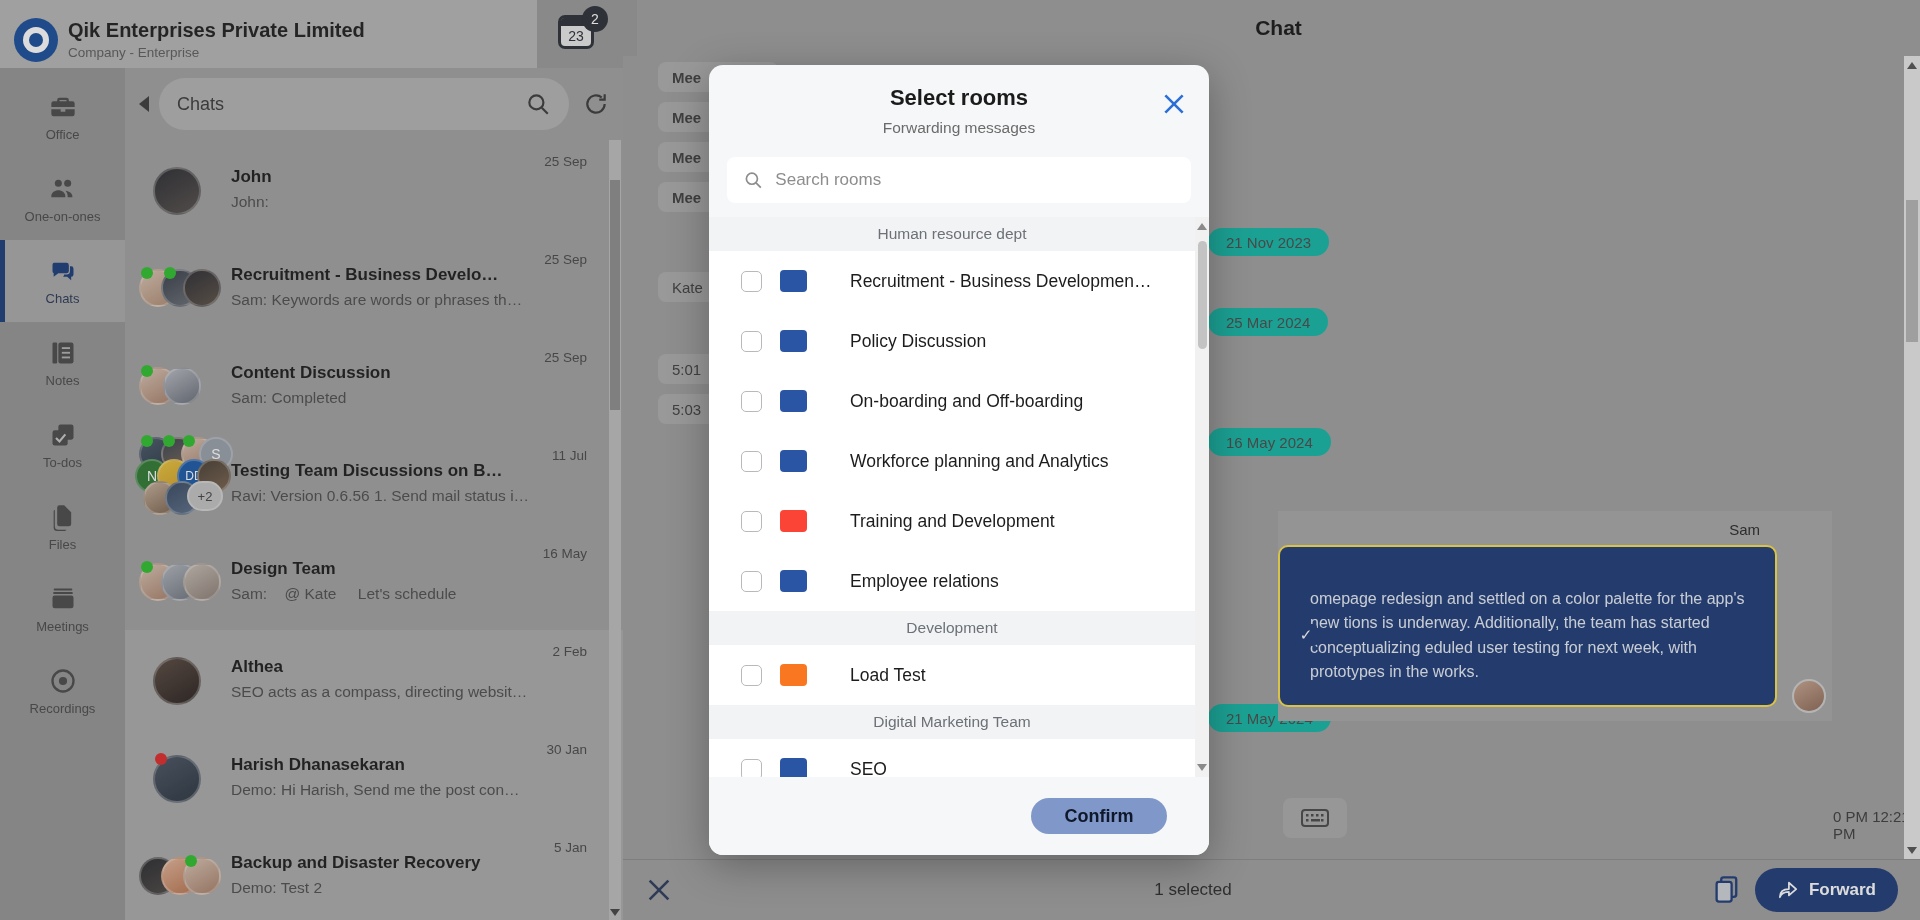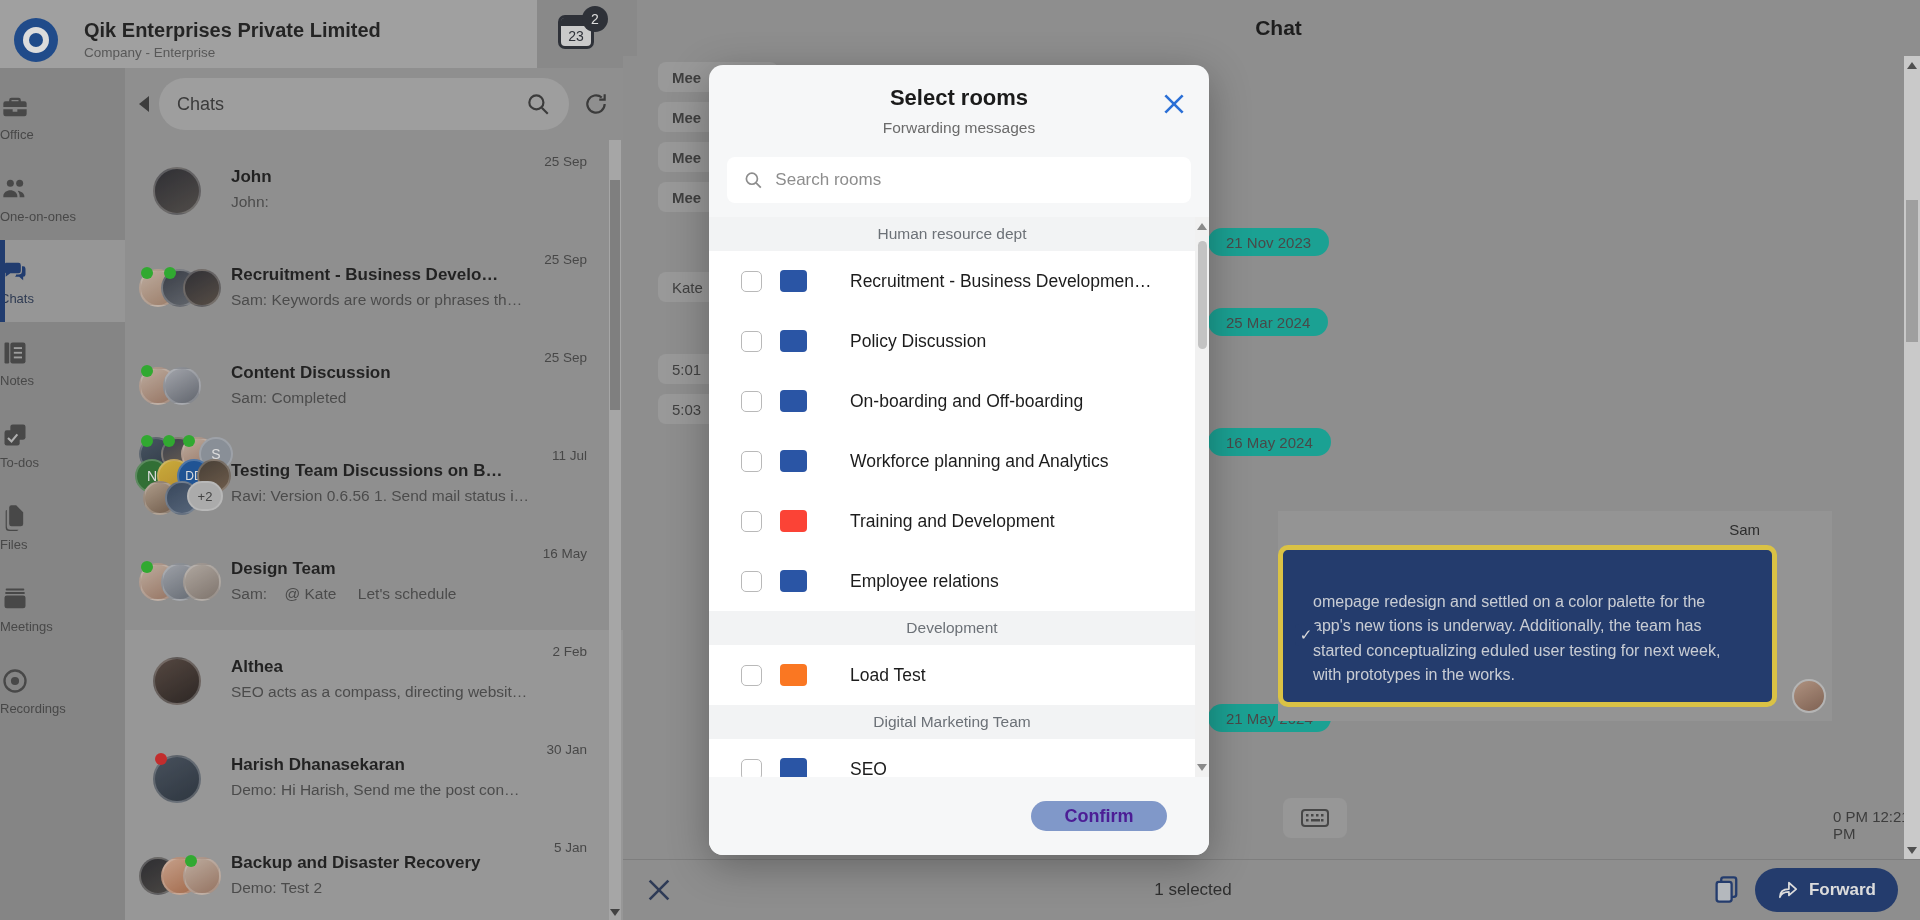--- a/index.html
+++ b/index.html
@@ -9,21 +9,21 @@
     background: #9a9a9a;
   }
   #app { position: relative; width: 1920px; height: 920px; }
 
   
   .backdrop { position: absolute; inset: 0; }
 
   
   .company-bar {
     position: absolute; left: 0; top: 0; width: 537px; height: 80px;
-    background: #b6b6b6; display: flex; align-items: center; padding-left: 14px; gap: 26px;
+    background: #b6b6b6; display: flex; align-items: center; padding-left: 14px; gap: 10px;
   }
   .logo {
     width: 44px; height: 44px; border-radius: 50%;
     background: #1a4f9c; position: relative; flex: none;
   }
   .logo::before {
     content: ""; position: absolute; left: 50%; top: 50%;
     transform: translate(-50%,-50%);
     width: 26px; height: 26px; border-radius: 50%;
     background: #ffffff;
@@ -66,21 +66,21 @@
     background: #a0a0a0;
   }
 
   
   .rail {
     position: absolute; left: 0; top: 68px; width: 125px; bottom: 0;
     background: #959595; padding-top: 8px;
   }
   .rail-item {
     height: 82px; display: flex; flex-direction: column;
-    align-items: flex-start; justify-content: center; gap: 6px; position: relative;
+    align-items: center; justify-content: center; gap: 6px; position: relative;
   }
   .rail-item.active { background: #aaaaaa; }
   .rail-item.active::before {
     content: ""; position: absolute; left: 0; top: 0; bottom: 0; width: 5px;
     background: #1b3c7a;
   }
   .rail-label { font-size: 13px; color: #4b4b4b; }
   .rail-item.active .rail-label { color: #2b3a57; }
   .rail-ico { width: 30px; height: 28px; display: block; }
 
@@ -150,21 +150,21 @@
   }
   .msg-block {
     position: absolute; left: 655px; right: 88px; top: 455px; height: 210px;
     background: #a8a8a8;
   }
   .msg-sender { position: absolute; right: 72px; top: 10px; font-size: 15px; color: #2a2a2a; }
   .bubble {
     position: absolute; left: 0; right: 55px; top: 34px; height: 162px;
     background: #1f3c78; border-radius: 10px; color: #e7ecf5;
     font-size: 16px; line-height: 1.52; padding: 40px 28px 0 30px;
-    border: 5px solid #fde047;
+    border: 2px solid #fde047;
   }
   .msg-avatar {
     position: absolute; right: 6px; bottom: 8px; width: 34px; height: 34px;
     border-radius: 50%; background: linear-gradient(150deg,#c8a58f,#8e6a58);
     border: 2px solid #cfcfcf;
   }
   .msg-checkbox {
     position: absolute; left: 672px; top: 568px; width: 22px; height: 22px;
     border-radius: 4px; background: #1f3c78; display: flex; align-items: center;
     justify-content: center; color: #fff; font-size: 15px;
@@ -236,21 +236,21 @@
     text-overflow: ellipsis; max-width: 330px; margin-left: 25px;
   }
   .rooms-bar { position: absolute; right: 0; top: 0; bottom: 0; width: 14px; background: #f1f1f1; }
   .rooms-bar .thumb { position: absolute; left: 3px; width: 9px; top: 24px; height: 108px; background: #c3c3c3; border-radius: 5px; }
   .rooms-bar .ar-up, .rooms-bar .ar-dn { position: absolute; left: 2px; width: 0; height: 0;
     border-left: 5px solid transparent; border-right: 5px solid transparent; }
   .rooms-bar .ar-up { top: 6px; border-bottom: 7px solid #8a8a8a; }
   .rooms-bar .ar-dn { bottom: 6px; border-top: 7px solid #8a8a8a; }
   .modal-foot { height: 78px; display: flex; align-items: center; justify-content: flex-end; padding-right: 42px; background: #f6f7f8; }
   .confirm-btn {
-    height: 30px; min-width: 136px; background: #8098c9; color: #4c1d95; border: 0;
+    height: 36px; min-width: 136px; background: #8098c9; color: #0f172a; border: 0;
     border-radius: 23px; font-size: 18px; font-family: "Liberation Sans", sans-serif;
     font-weight: 600; cursor: pointer;
   }
 </style>
 </head>
 <body>
 
 <div id="app">
 
   <div class="backdrop">

